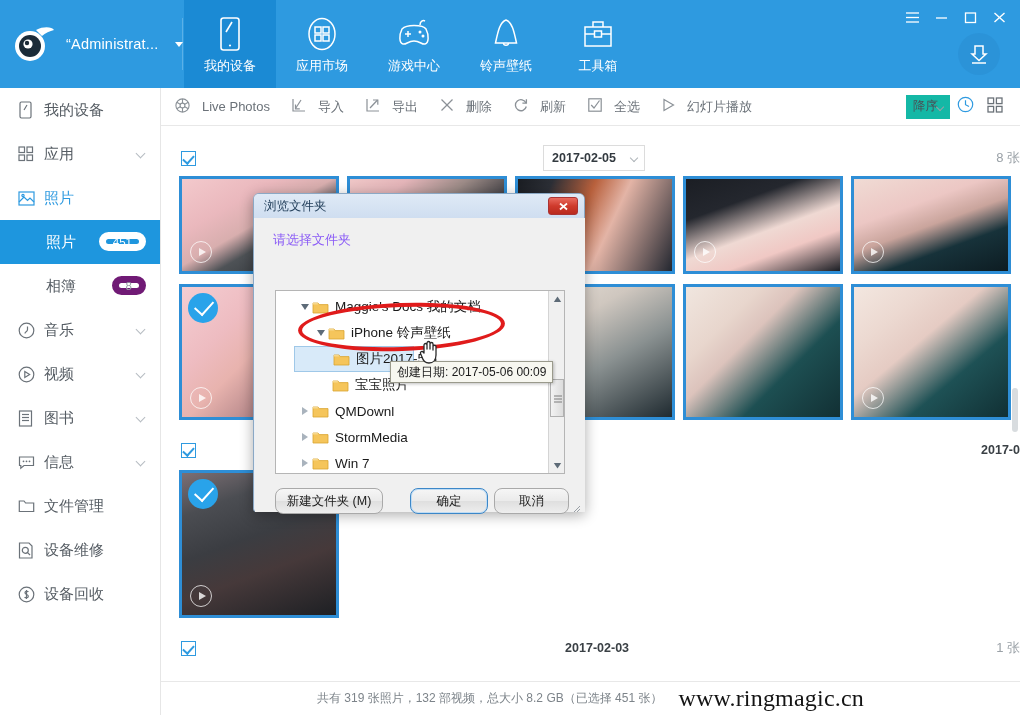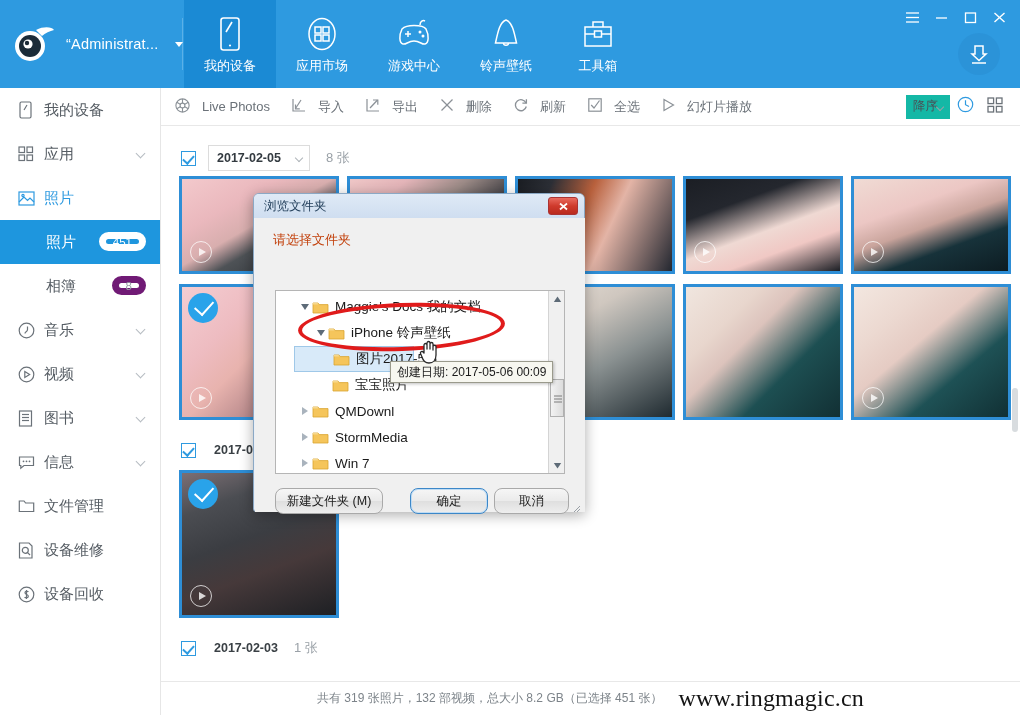--- a/index.html
+++ b/index.html
@@ -122,21 +122,21 @@
     border-bottom: 1.4px solid #9aa1a7; transform: rotate(45deg);
   }
   .tb-icon-btn {
     width: 30px; height: 38px; display: flex; align-items: center;
     justify-content: center; cursor: pointer;
   }
 
   
   .grp-header {
     position: absolute; left: 0; width: 859px; height: 40px;
-    display: flex; align-items: center; padding-left: 20px;
+    display: flex; align-items: center; padding-left: 20px; justify-content: space-between;
   }
   .cb {
     width: 15px; height: 15px; border: 1.5px solid #2e9ae0; background: #fff;
     position: relative; cursor: pointer; flex: 0 0 auto;
   }
   .cb::after {
     content: ""; position: absolute; left: 3px; top: 1px;
     width: 5px; height: 9px; border-right: 2px solid #2e9ae0;
     border-bottom: 2px solid #2e9ae0; transform: rotate(42deg);
   }
@@ -222,21 +222,21 @@
     position: absolute; right: 6px; top: 3px; width: 30px; height: 18px;
     border: 1px solid #a33; border-radius: 3px;
     background: linear-gradient(to bottom,#e96a5e 0%,#cf3a2c 50%,#b92a1e 100%);
     display: flex; align-items: center; justify-content: center; cursor: pointer;
   }
   .dlg-body {
     position: absolute; left: 1px; top: 24px; width: 330px; height: 294px;
     background: #f0f0f0;
   }
   .dlg-prompt {
-    position: absolute; left: 18px; top: 13px; font-size: 13px; color: #c2410c;
+    position: absolute; left: 18px; top: 13px; font-size: 13px; color: #8b5cf6;
   }
   .tree {
     position: absolute; left: 20px; top: 72px; width: 290px; height: 184px;
     background: #fff; border: 1px solid #b5b5b5; overflow: hidden;
   }
   .tree-row {
     position: relative; height: 26px; display: flex; align-items: center;
     font-size: 13.5px; color: #1a1a1a; white-space: nowrap; cursor: pointer;
   }
   .tree-row.sel {

